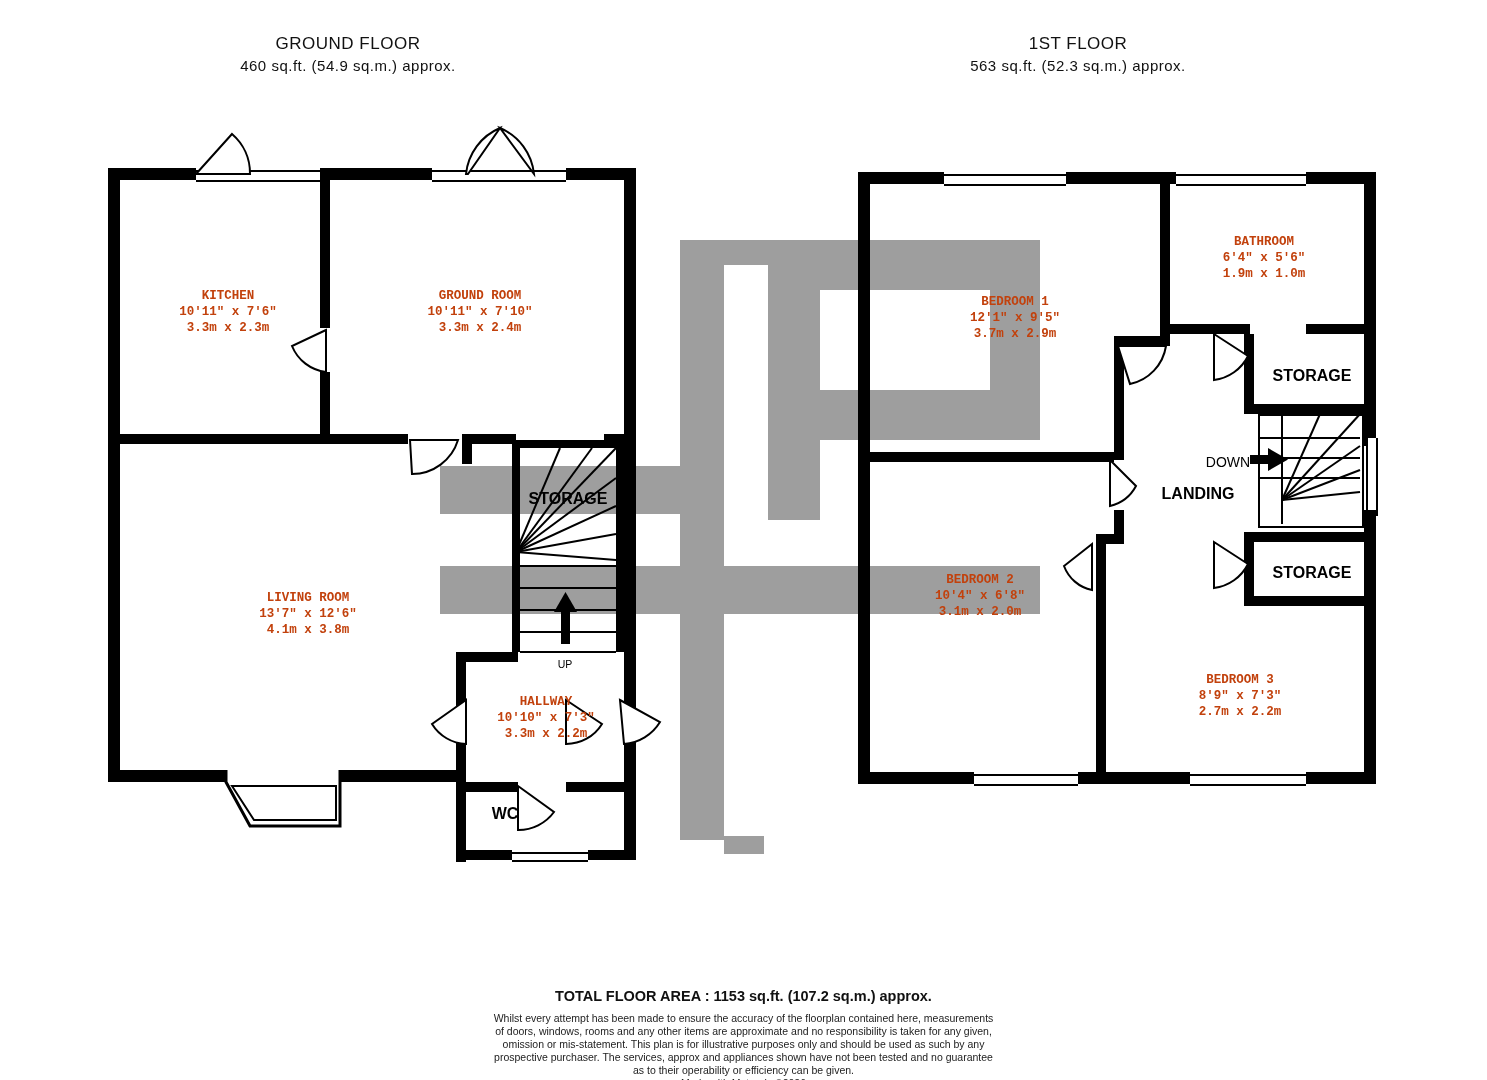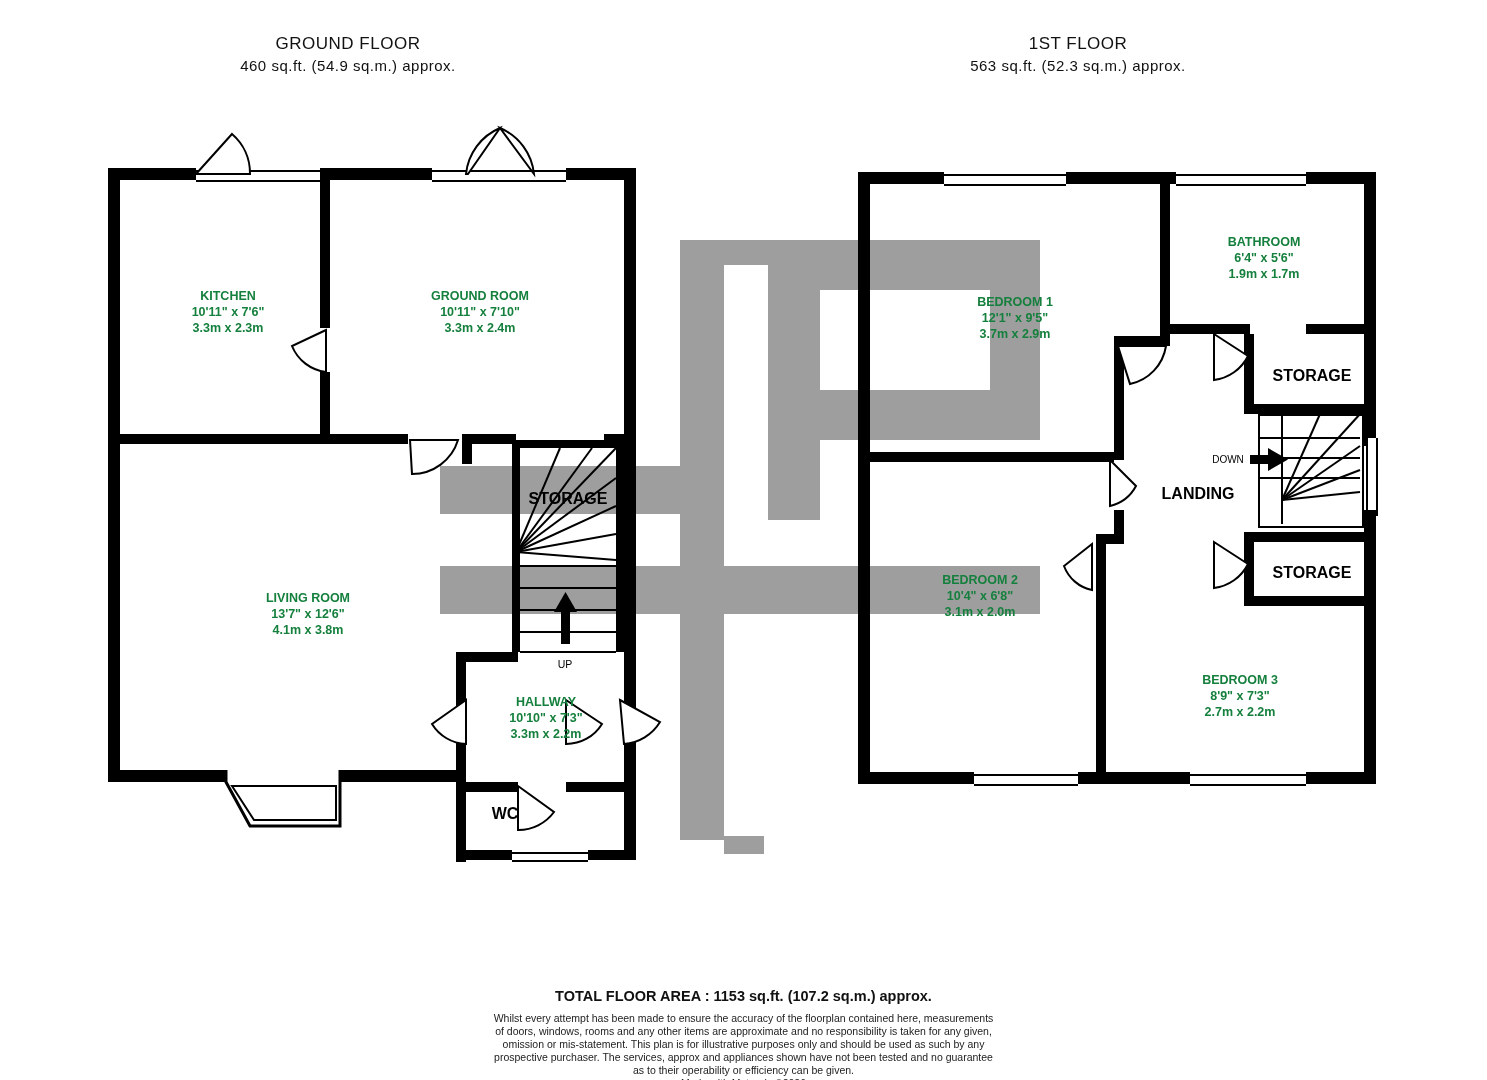--- a/index.html
+++ b/index.html
@@ -33,21 +33,22 @@
     font-size: 15px;
     display: block;
   }
   .room-label {
     position: absolute;
     text-align: center;
     font-size: 12.5px;
     font-weight: bold;
     line-height: 16px;
     white-space: nowrap;
-    color: #15803d;
+    color: #c2410c;
+    font-family: Liberation Mono, monospace;
   }
   .room-label .dims {
     display: block;
     font-weight: bold;
     font-size: 12.5px;
   }
   .small-label {
     position: absolute;
     font-size: 16px;
     font-weight: bold;
@@ -306,21 +307,21 @@
 
   <div class="small-label" style="left:508px; top:490px; width:120px;">STORAGE</div>
 
   <div class="small-label" style="left:462px; top:805px; width:86px;">WC</div>
 
   <div class="tiny-label" style="left:530px; top:658px; width:70px; font-weight:normal;">UP</div>
 
   <div class="room-label" style="left:1174px; top:234px; width:180px;">
     <span>BATHROOM</span>
     <span class="dims">6'4"  x 5'6"</span>
-    <span class="dims">1.9m  x 1.7m</span>
+    <span class="dims">1.9m  x 1.0m</span>
   </div>
 
   <div class="room-label" style="left:915px; top:294px; width:200px;">
     <span>BEDROOM 1</span>
     <span class="dims">12'1"  x 9'5"</span>
     <span class="dims">3.7m  x 2.9m</span>
   </div>
 
   <div class="room-label" style="left:880px; top:572px; width:200px;">
     <span>BEDROOM 2</span>
@@ -333,21 +334,21 @@
     <span class="dims">8'9"  x 7'3"</span>
     <span class="dims">2.7m  x 2.2m</span>
   </div>
 
   <div class="small-label" style="left:1252px; top:367px; width:120px;">STORAGE</div>
 
   <div class="small-label" style="left:1252px; top:564px; width:120px;">STORAGE</div>
 
   <div class="small-label" style="left:1128px; top:485px; width:140px;">LANDING</div>
 
-  <div class="tiny-label" style="left:1198px; top:454px; width:60px; font-weight:normal; font-size:10px;">DOWN</div>
+  <div class="tiny-label" style="left:1198px; top:454px; width:60px; font-weight:normal; font-size:14px;">DOWN</div>
 
   <div class="footer" style="top:988px;">
     <div class="total">TOTAL FLOOR AREA : 1153 sq.ft. (107.2 sq.m.) approx.</div>
     <div class="disclaimer">
       <div>Whilst every attempt has been made to ensure the accuracy of the floorplan contained here, measurements</div>
       <div>of doors, windows, rooms and any other items are approximate and no responsibility is taken for any given,</div>
       <div>omission or mis-statement. This plan is for illustrative purposes only and should be used as such by any</div>
       <div>prospective purchaser. The services, approx and appliances shown have not been tested and no guarantee</div>
       <div>as to their operability or efficiency can be given.</div>
       <div class="made">Made with Metropix ©2026</div>

